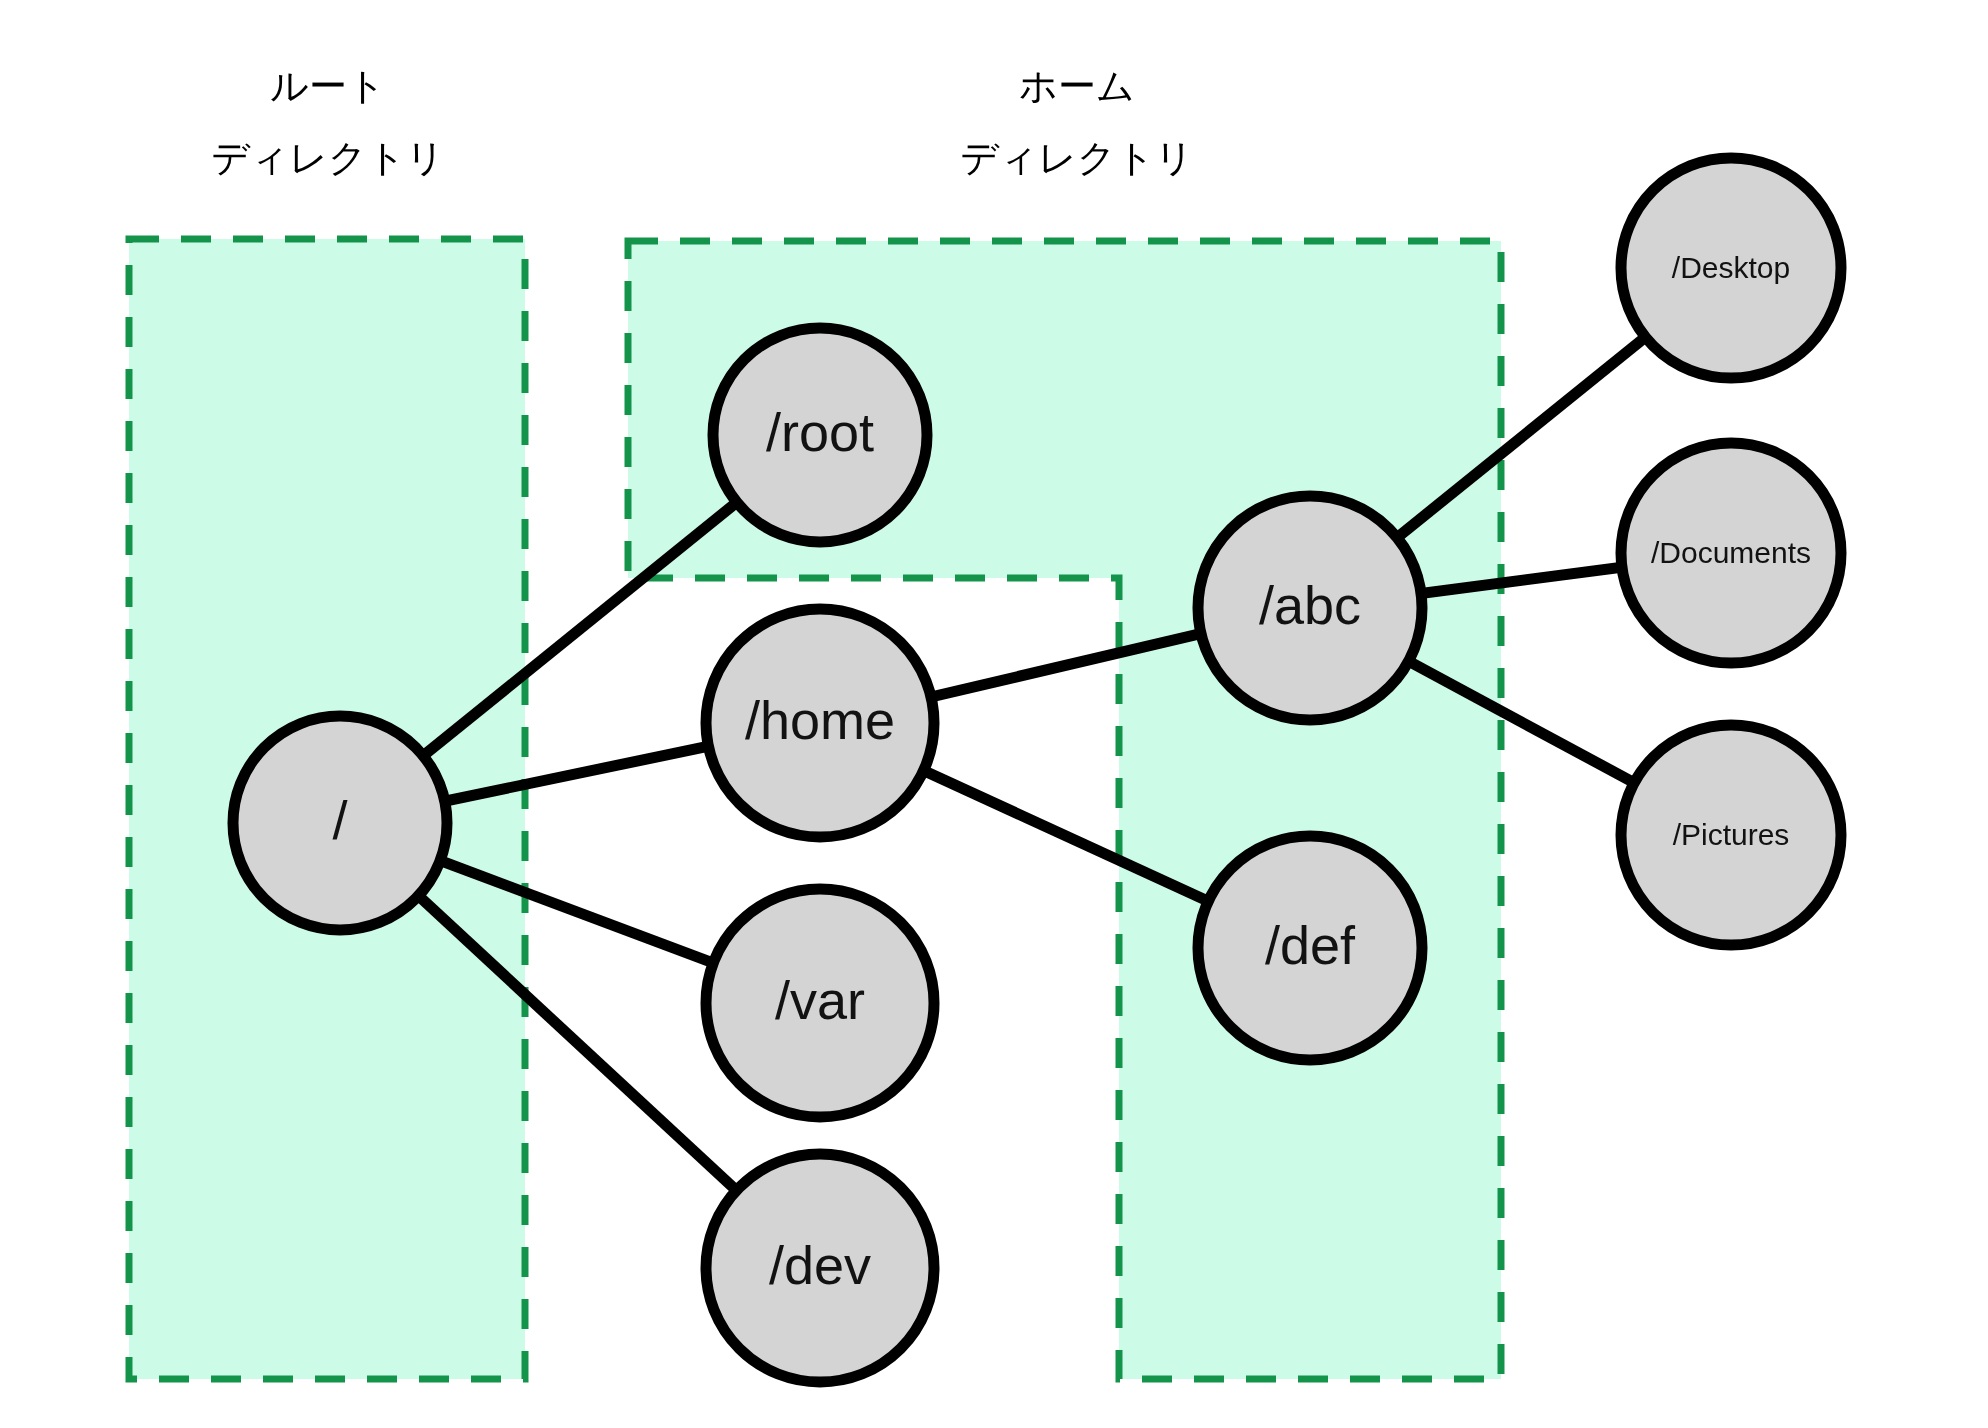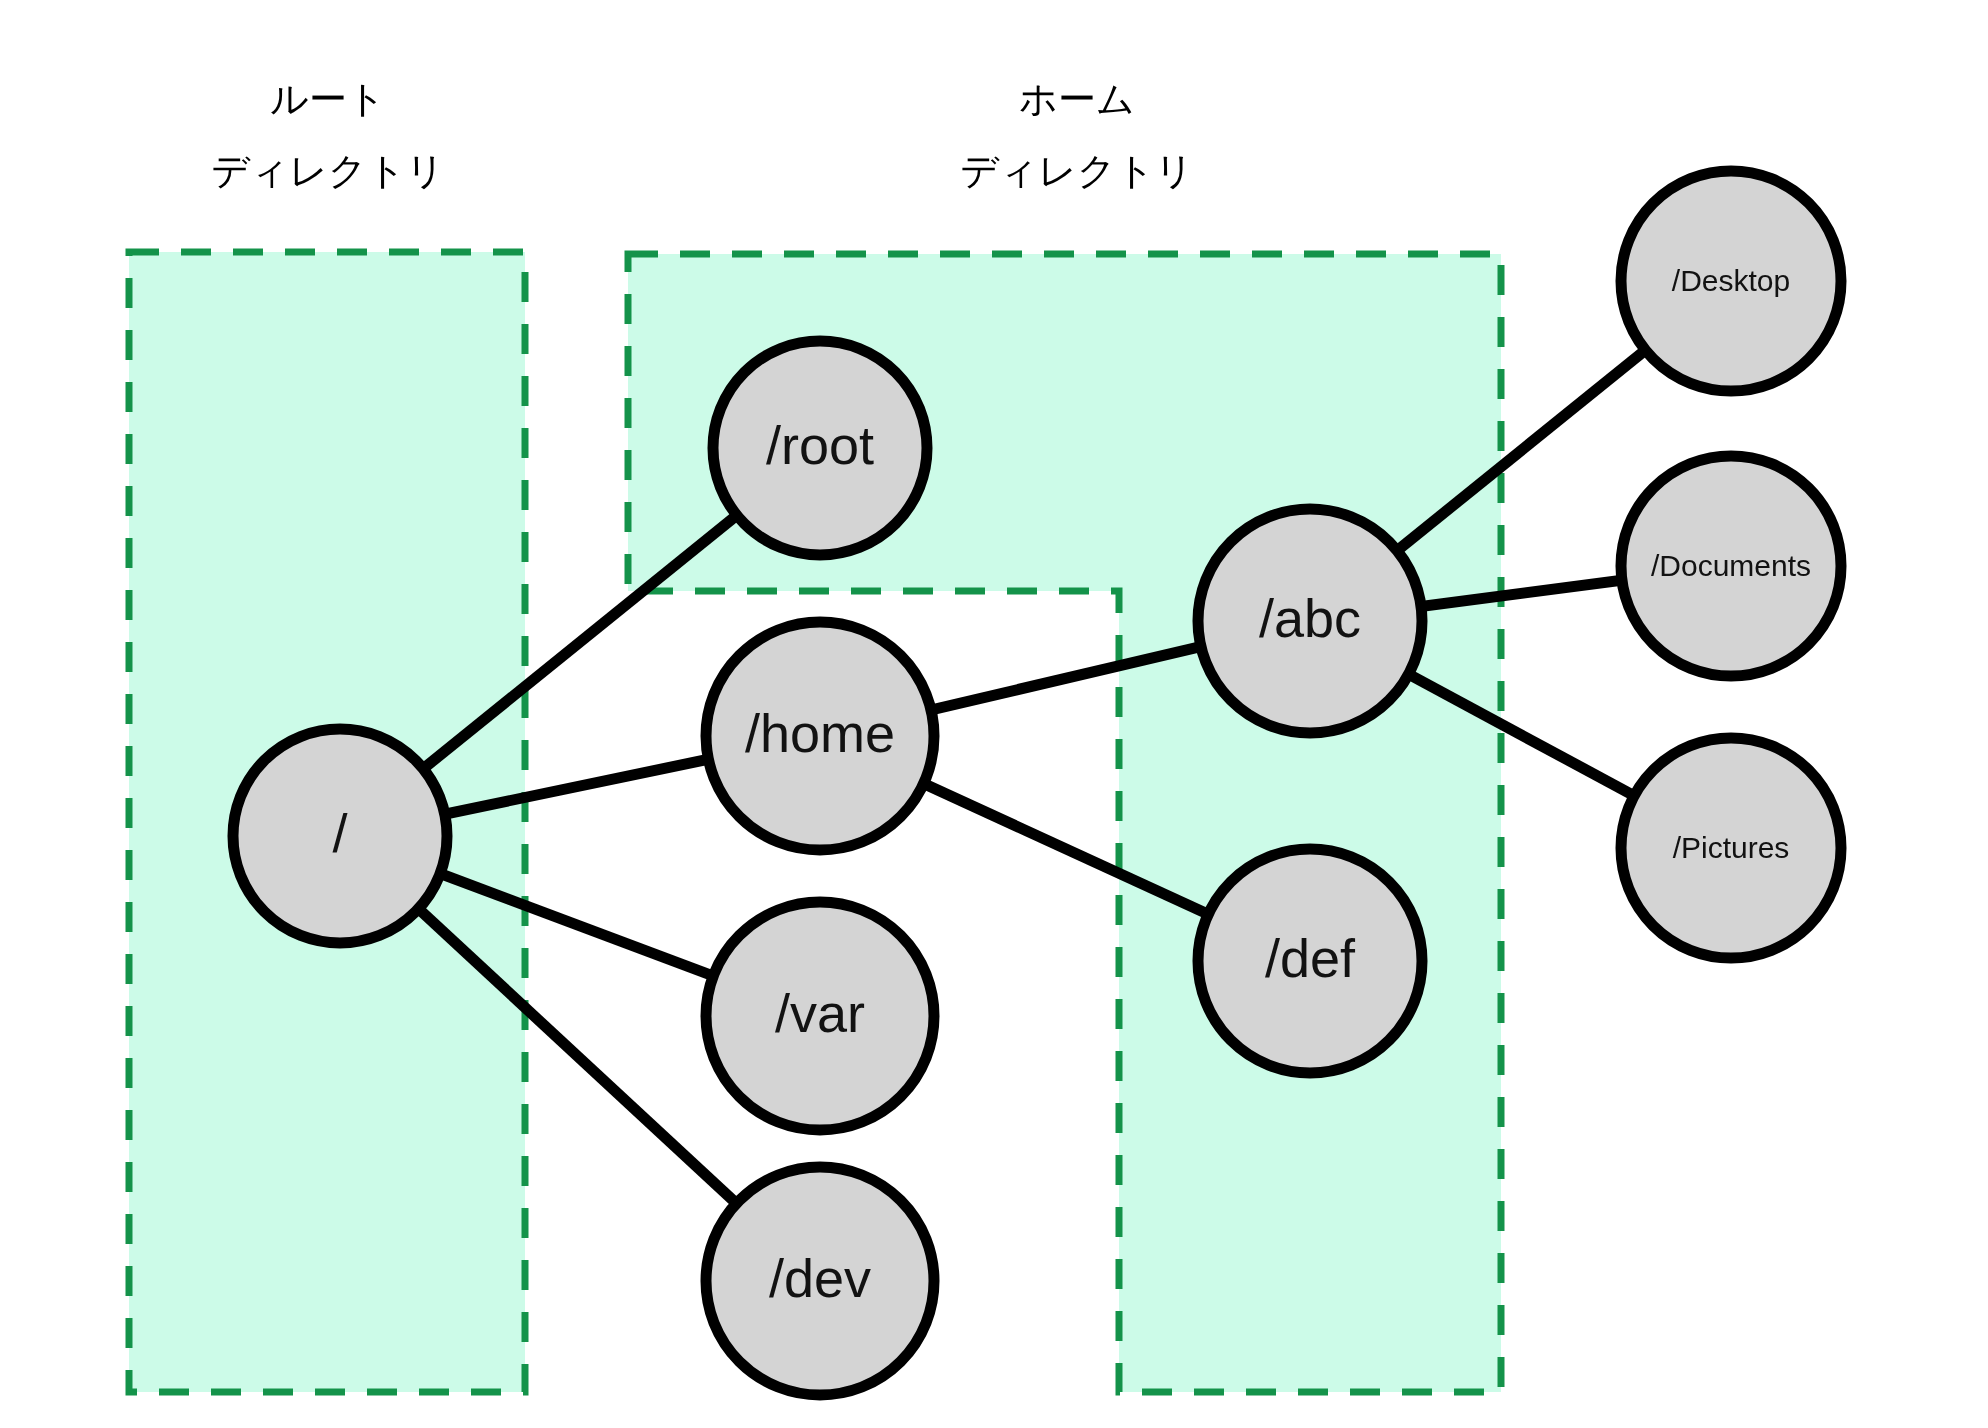--- a/index.html
+++ b/index.html
@@ -11,21 +11,21 @@
   body {
     width: 1988px;
     height: 1428px;
     position: relative;
     overflow: hidden;
     font-family: "Liberation Sans", "DejaVu Sans", sans-serif;
   }
   #diagram-root {
     position: absolute;
     left: 0;
-    top: 16px;
+    top: 3px;
     width: 1988px;
     height: 1028px;
   }
   svg#scene {
     display: block;
     width: 1988px;
     height: 1428px;
   }
   .region-shape {
     stroke-linecap: butt;

